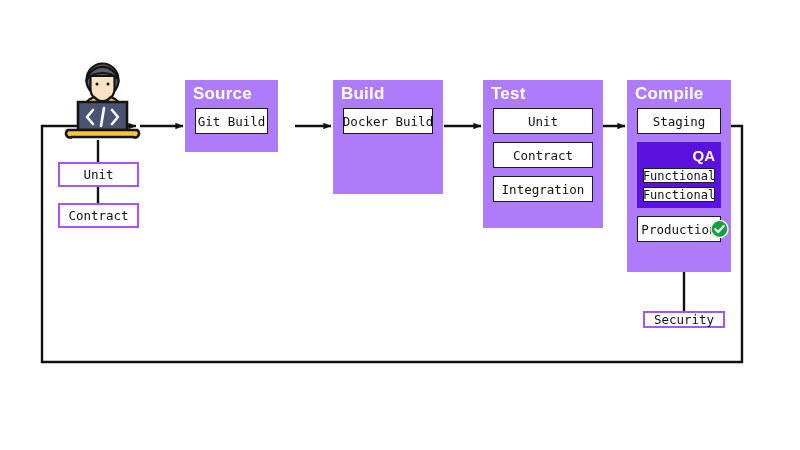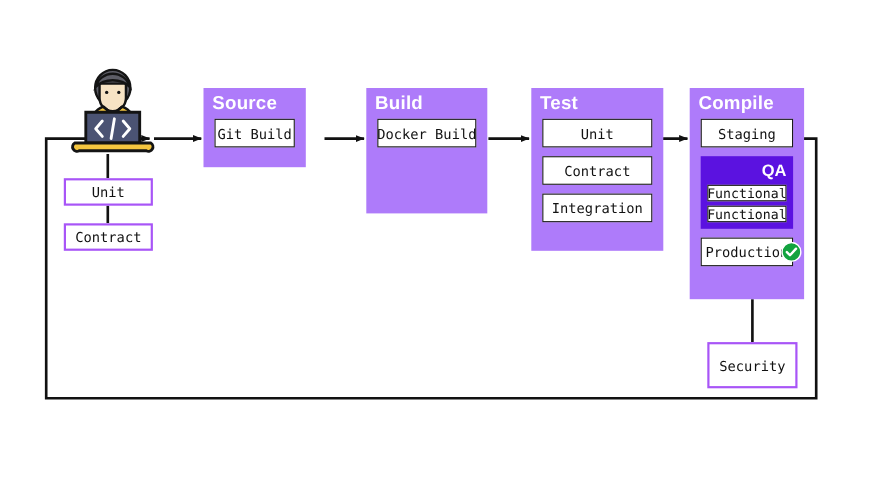--- a/index.html
+++ b/index.html
@@ -231,17 +231,17 @@
         <span>Production</span>
         <svg class="badge-ok" viewBox="0 0 20 20">
           <circle cx="10" cy="10" r="9" fill="#12a33f" stroke="#ffffff" stroke-width="1.4"></circle>
           <path d="M5.6 10.2 L8.6 13.2 L14.4 6.9" fill="none" stroke="#ffffff" stroke-width="2.3" stroke-linecap="round" stroke-linejoin="round"></path>
         </svg>
       </div>
 
     </div>
   </div>
 
-  <div class="obox" style="left:643px; top:311px; width:82px; height:42px;">
+  <div class="obox" style="left:643px; top:311px; width:82px; height:17px;">
     <span>Security</span>
   </div>
 
 </div>
 
 </body></html>

